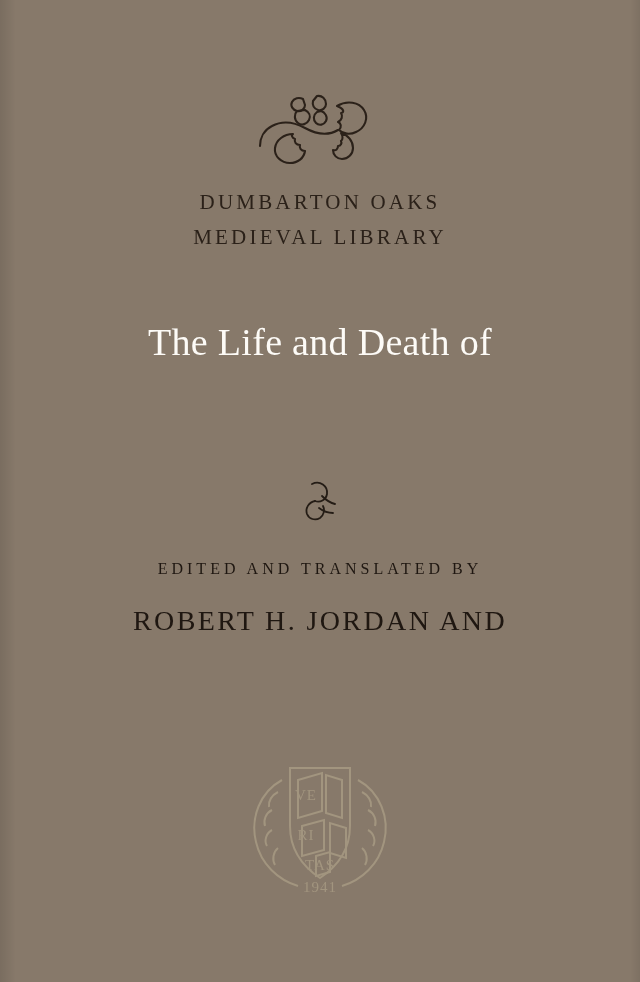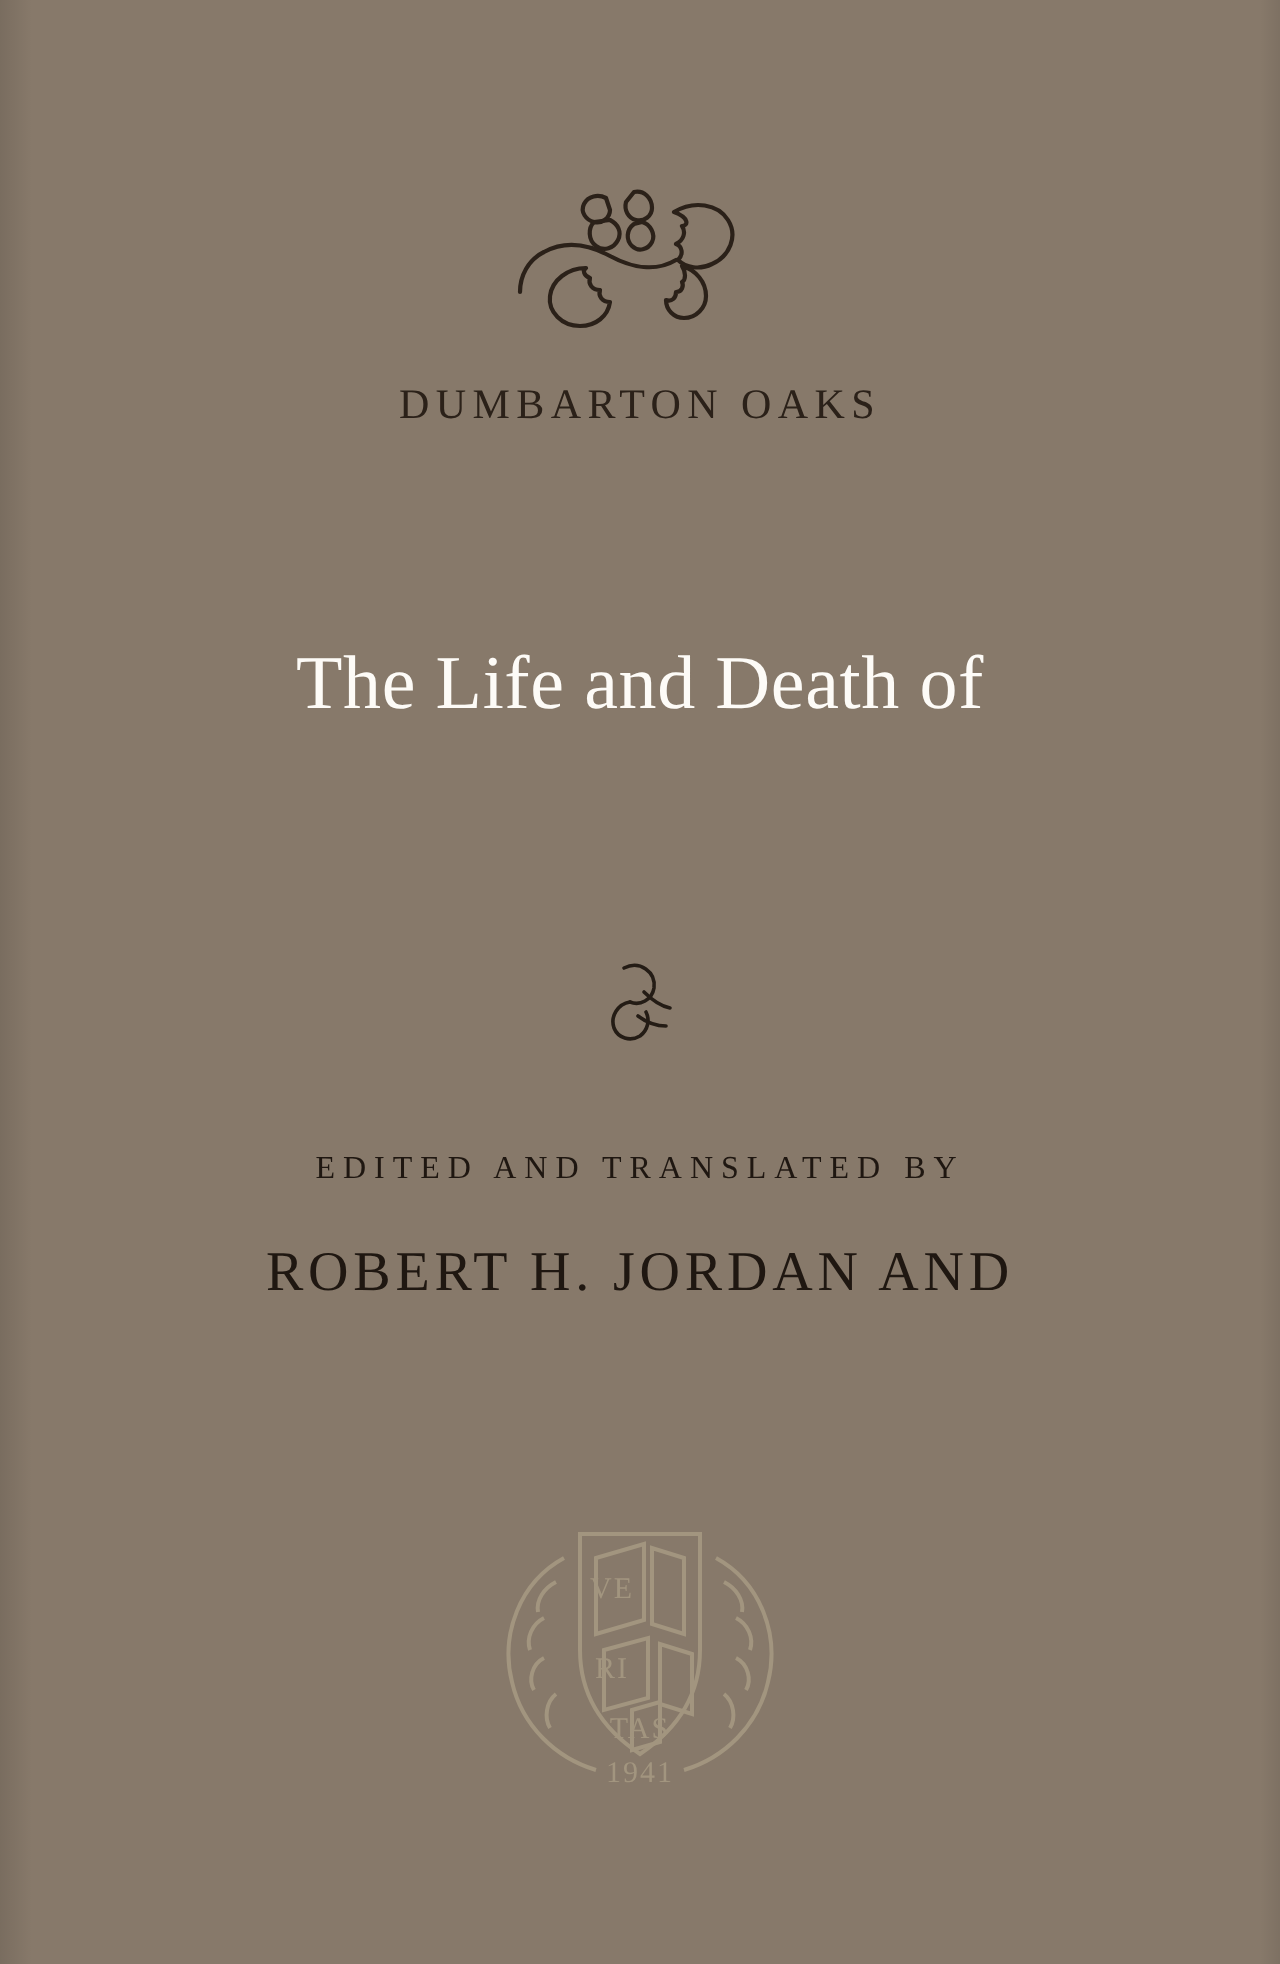--- a/index.html
+++ b/index.html
@@ -87,21 +87,21 @@
     left: 0;
     top: 478px;
     width: 100%;
     text-align: center;
   }
 
   
   .credits-block {
     position: absolute;
     left: 0;
-    top: 576px;
+    top: 560px;
     width: 100%;
     text-align: center;
   }
   .credits-role {
     display: block;
     color: #1f1711;
     font-family: "Liberation Serif", serif;
     font-size: 16px;
     letter-spacing: 4.0px;
     text-transform: uppercase;
@@ -153,20 +153,21 @@
         <path d="M92 20 c10 -6 22 -4 27 4 c5 8 1 18 -8 22 c-6 3 -13 2 -17 -2 c3 -3 2 -7 -1 -8 c4 -2 5 -6 3 -9 c3 0 4 -4 -4 -7 z"></path>
 
         <path d="M93 44 c-10 6 -22 4 -33 -2 c-11 -6 -22 -8 -33 -2 c-8 4 -12 12 -12 20"></path>
 
         <path d="M48 48 c-9 0 -17 6 -18 14 c-1 8 6 15 15 15 c8 0 14 -5 15 -12 c-4 0 -6 -3 -5 -6 c-4 0 -6 -3 -5 -6 c-3 -1 -4 -4 -2 -5 z"></path>
 
         <path d="M96 47 c7 2 12 8 12 15 c0 6 -5 11 -11 11 c-5 0 -9 -4 -9 -9 c3 1 5 -1 5 -4 c3 0 4 -3 3 -5 c2 -1 2 -5 0 -8 z"></path>
       </g>
     </svg>
     <span class="series-line">Dumbarton Oaks</span>
+    <span class="series-line second">Medieval Library</span>
   </div>
 
   <div class="title-block">
     <span class="title-line">The Life and Death of</span>
   </div>
 
   <div class="ornament">
     <svg width="44" height="46" viewBox="0 0 44 46" aria-hidden="true">
       <g fill="none" stroke="#241c15" stroke-width="1.8" stroke-linecap="round" stroke-linejoin="round">
         <path d="M14 6 c8 -4 16 2 15 10 c-1 6 -7 9 -12 7"></path>

